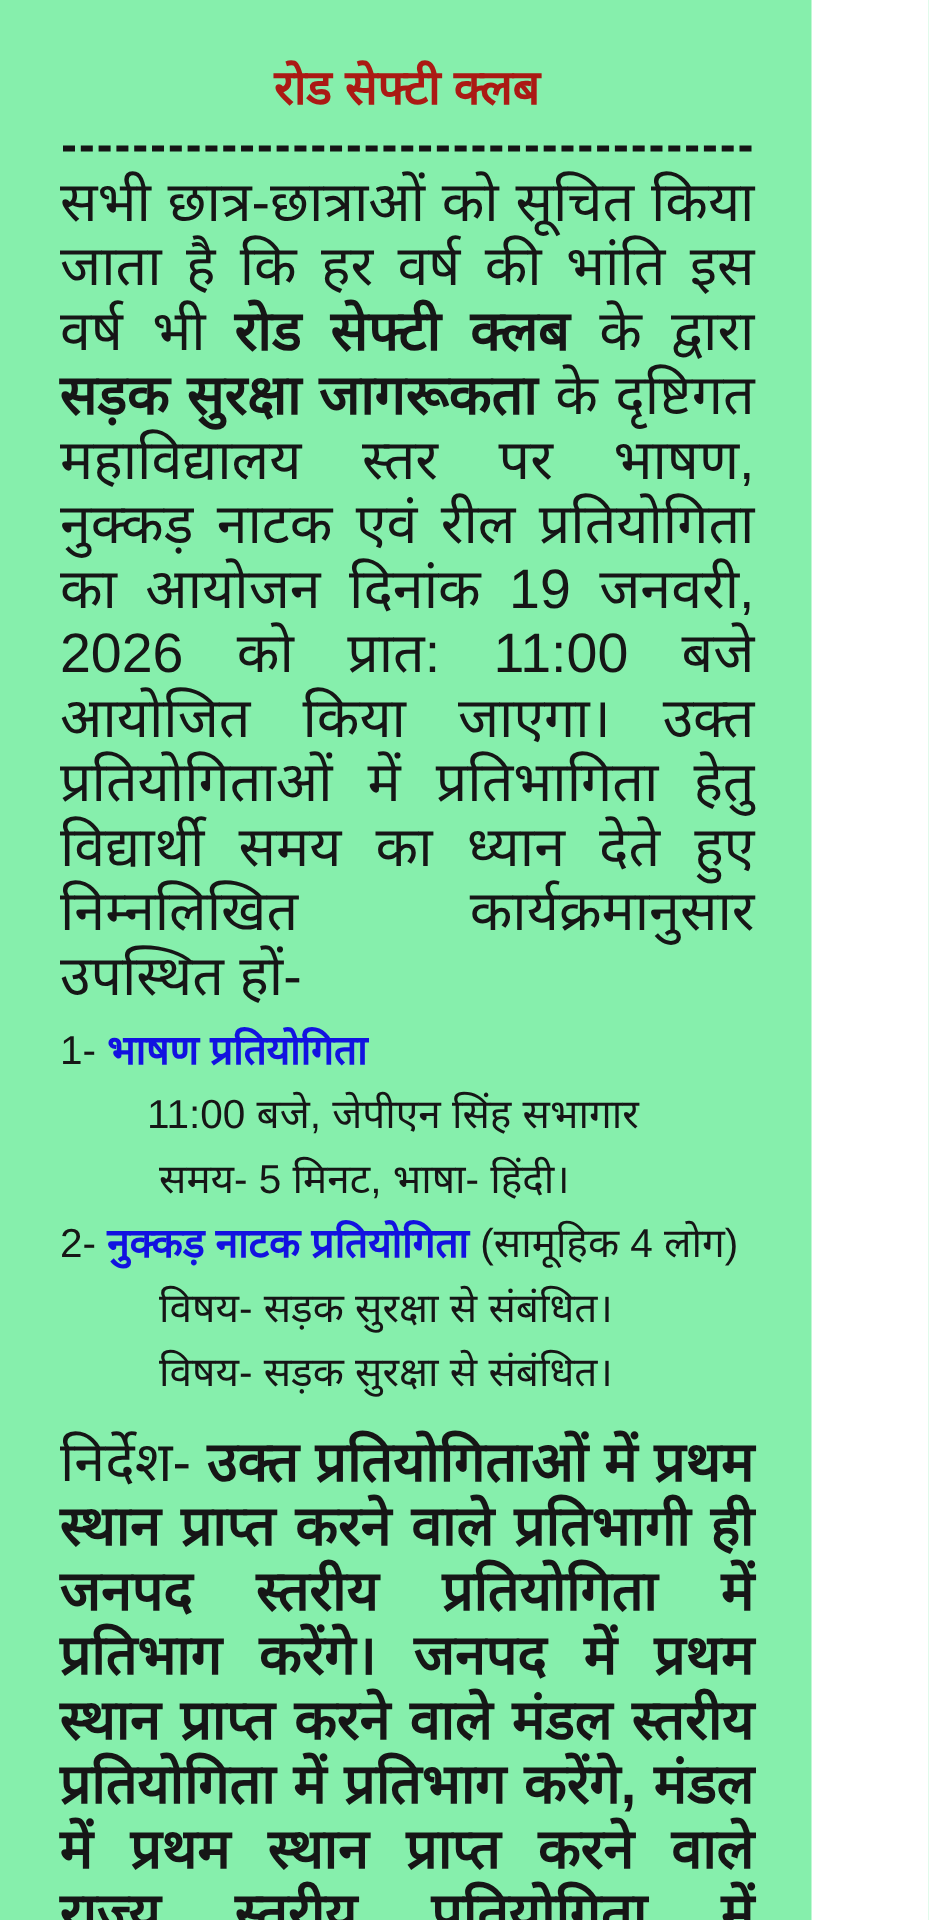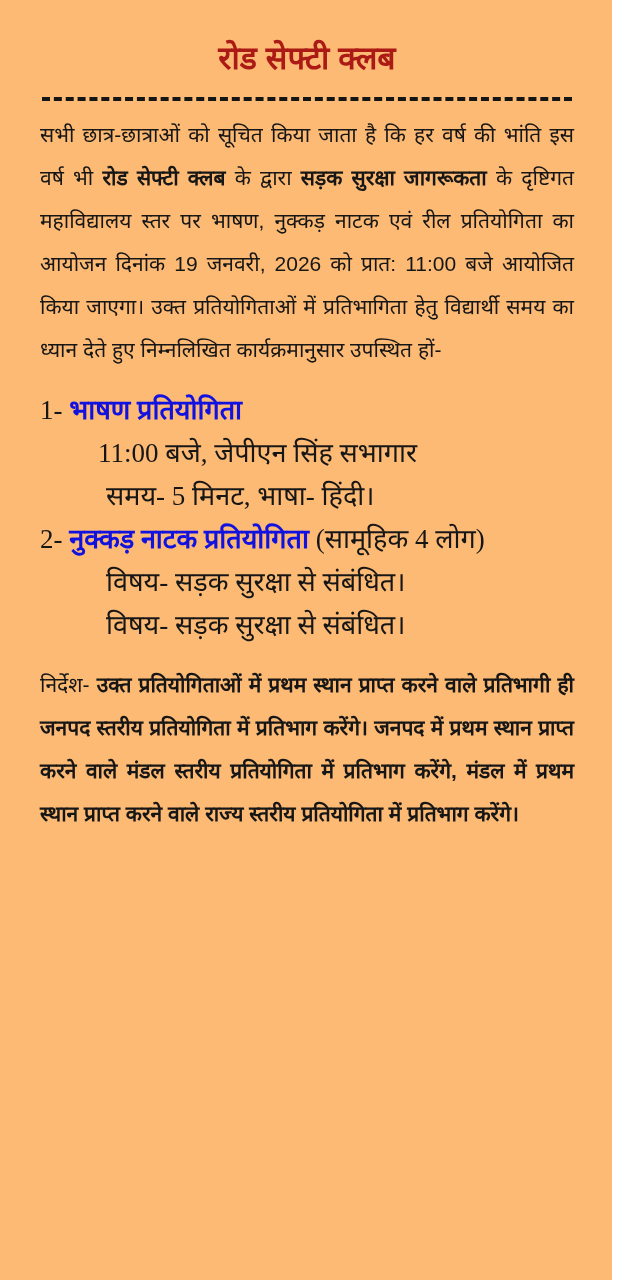--- a/index.html
+++ b/index.html
@@ -9,51 +9,51 @@
   }
   body {
     width: 619px;
     height: 1280px;
     overflow: hidden;
     font-family: "Liberation Sans", "DejaVu Sans", sans-serif;
     color: var(--body-text, #161616);
   }
   .page {
     box-sizing: border-box;
-    width: 612px;
+    width: 541px;
     height: 1280px;
     padding: 36px 38px 20px 40px;
-    background: #fdba74;
+    background: #86efac;
   }
   .b { font-weight: bold; }
   .blue { color: var(--title-blue, #1212e0); }
 
   .header {
     text-align: center;
     color: var(--heading-red, #ab1a14);
     font-weight: bold;
     font-size: 32px;
     line-height: 45px;
   }
 
   .divider {
     margin: 16px 2px 12px 2px;
     height: 0;
     border-top: 4px dashed #151515;
   }
 
   .para {
     margin: 0;
-    font-size: 21px;
+    font-size: 37px;
     line-height: 43px;
     text-align: justify;
     text-justify: inter-word;
   }
 
-  .schedule { margin-top: 18px; font-family: Liberation Serif, serif; }
+  .schedule { margin-top: 7px; }
   .line {
     font-size: 27px;
     line-height: 43px;
   }
   .indent-a { padding-left: 58px; }
   .indent-b { padding-left: 66px; }
 
   .instructions { margin-top: 16px; }
 </style>
 </head>

